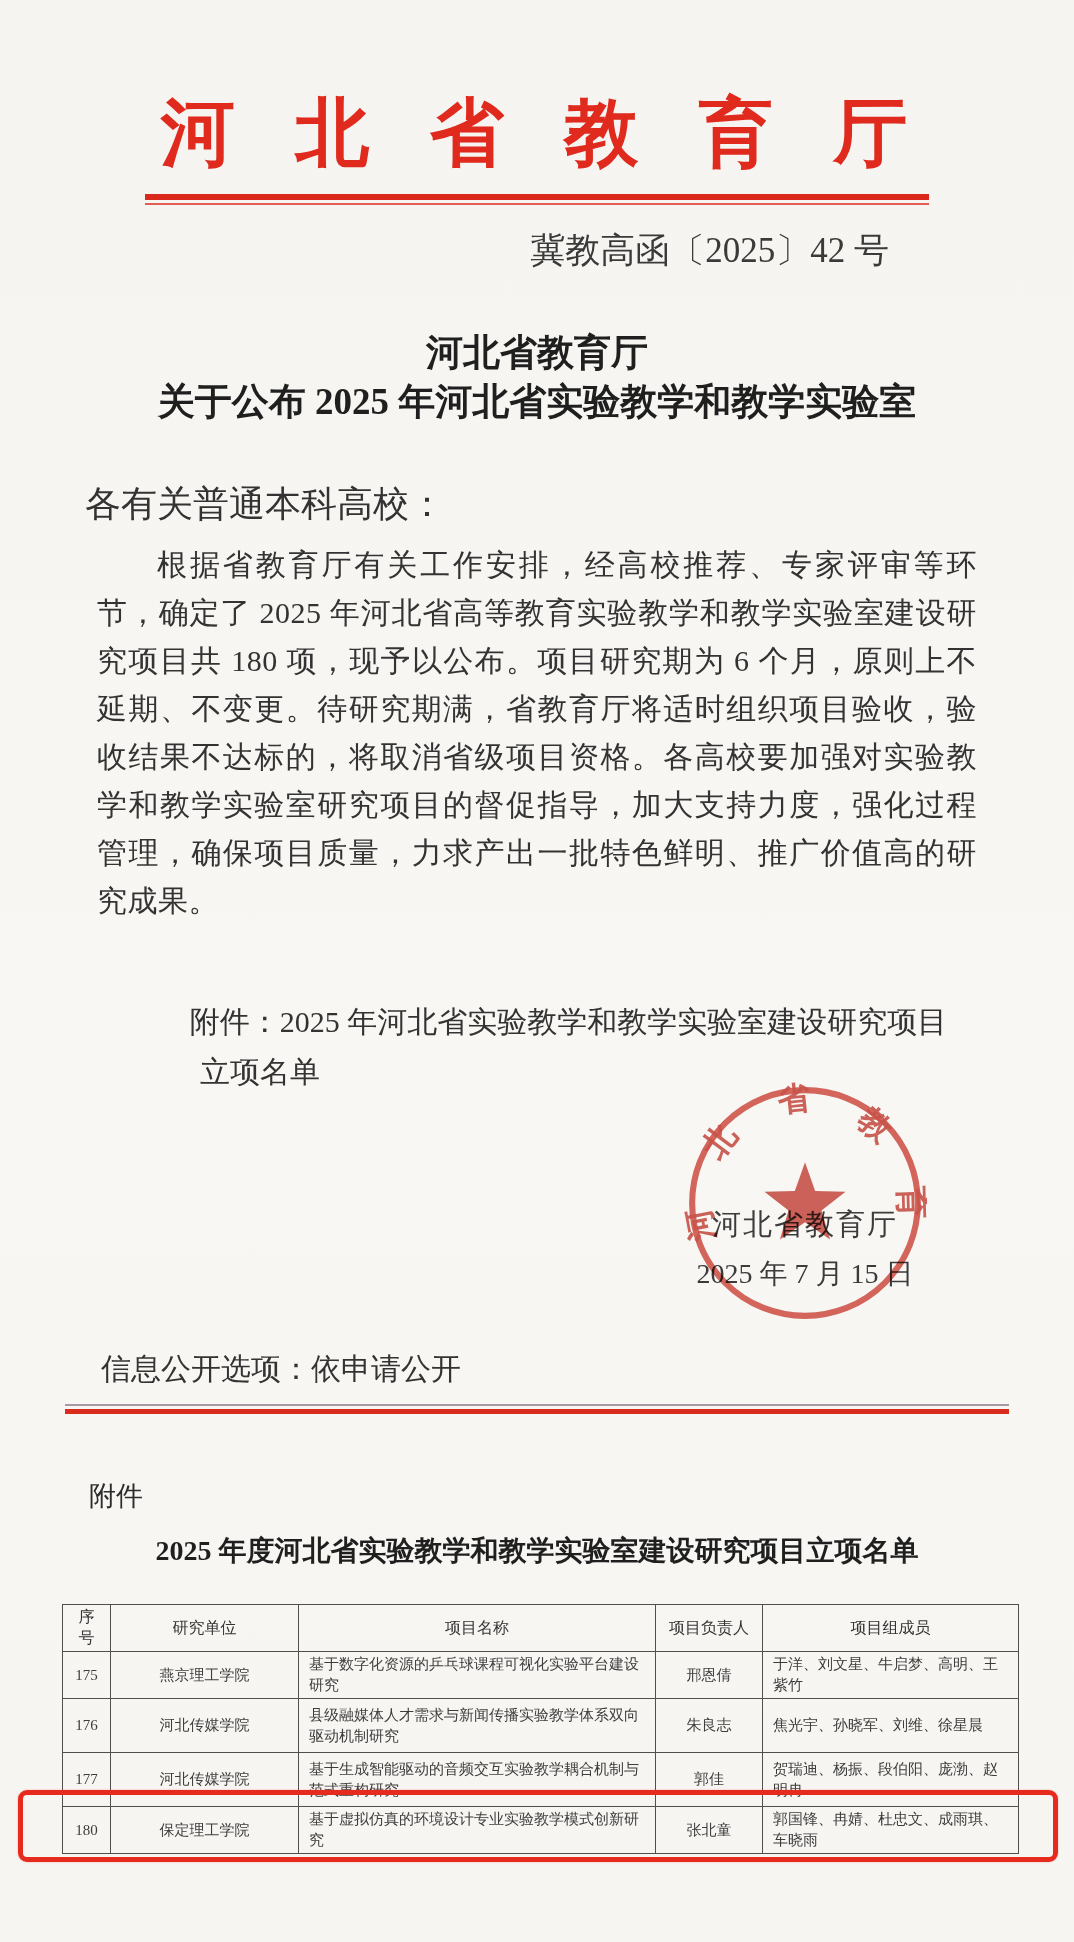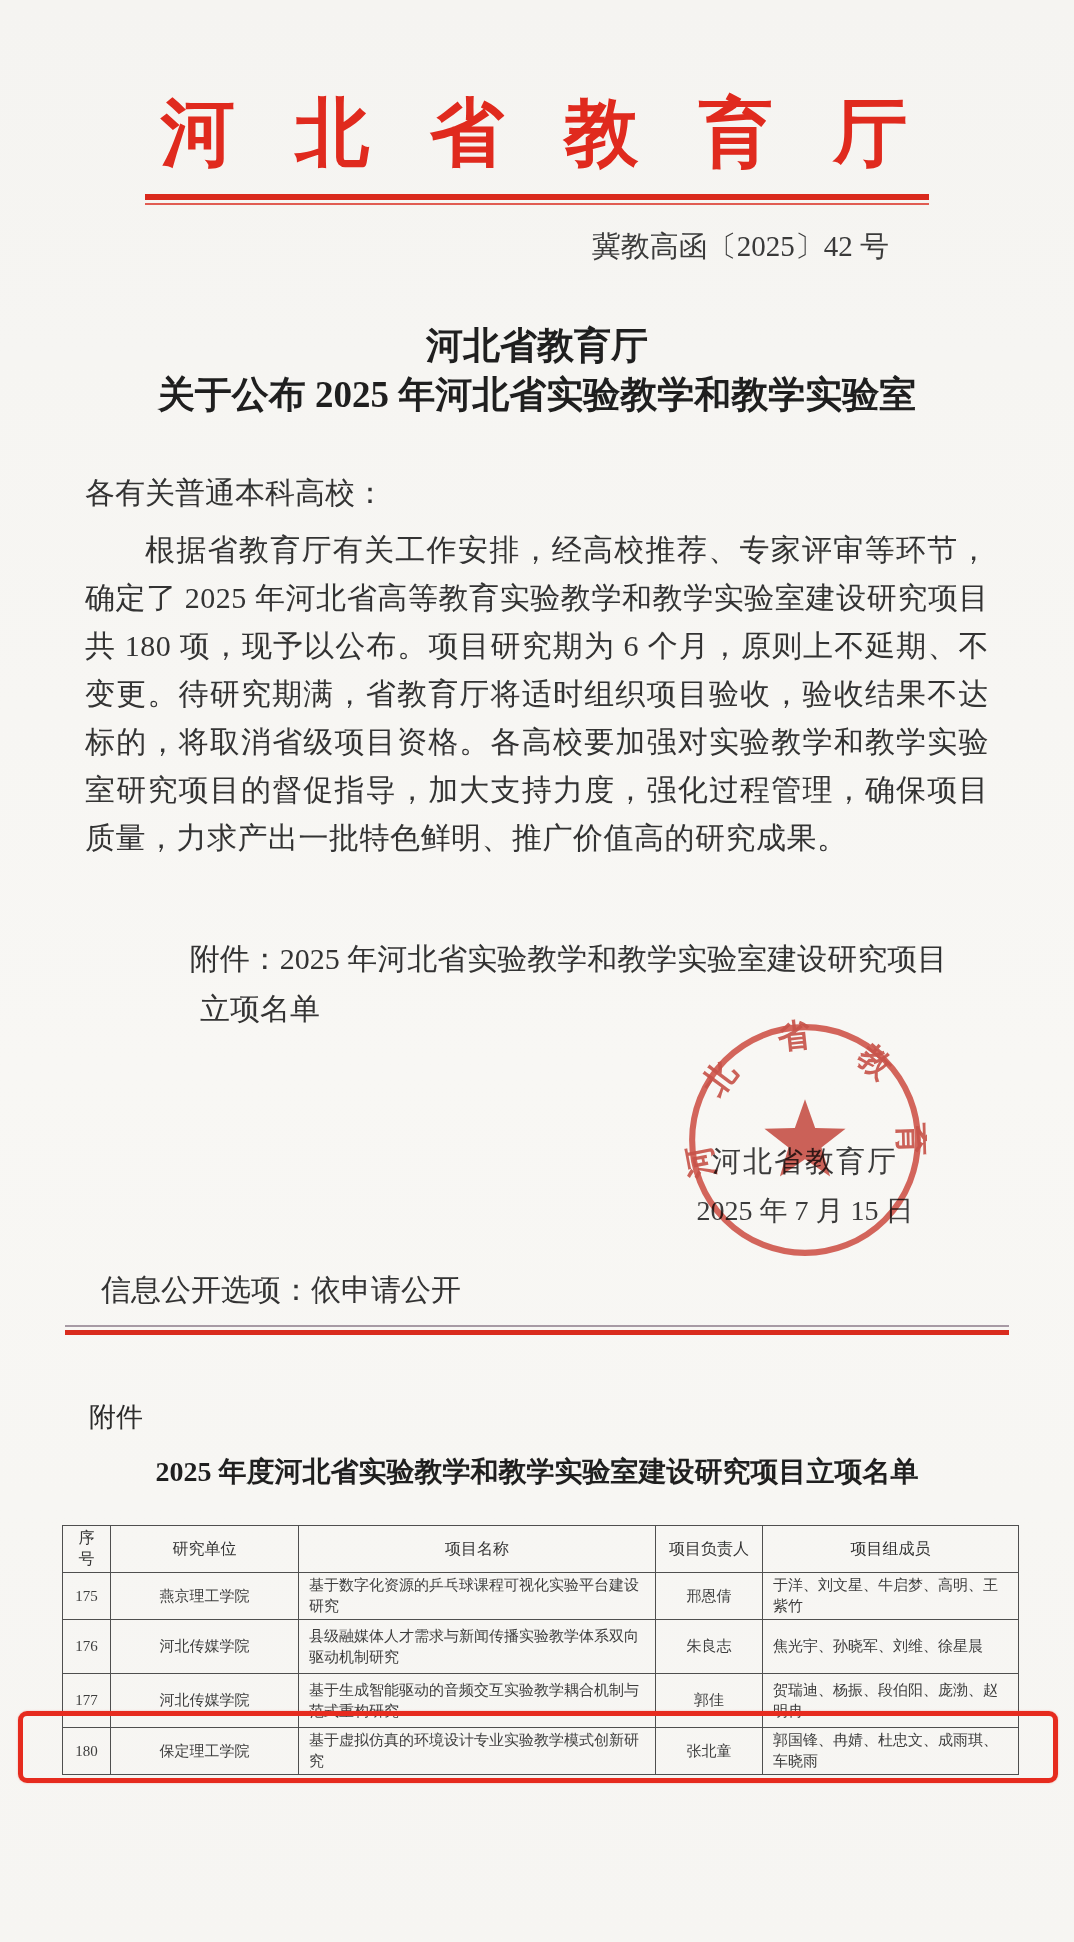--- a/index.html
+++ b/index.html
@@ -25,34 +25,34 @@
     line-height:1;
     white-space:nowrap;
   }
   .masthead-rule{margin:24px 60px 0;}
   .masthead-rule .thick{height:6px;background:#da291c;}
   .masthead-rule .thin{height:2px;background:rgba(218,41,28,.75);margin-top:3px;}
   .doc-number{
     margin-top:22px;
     text-align:right;
     padding-right:100px;
-    font-size:29px;
+    font-size:35px;
     color:#3a3a3a;
   }
   .doc-title{
     margin-top:54px;
     text-align:center;
     font-size:37px;
     font-weight:700;
     line-height:49px;
     color:#1f1f1f;
   }
-  .salutation{margin-top:54px;font-size:30px;color:#333;}
+  .salutation{margin-top:54px;font-size:36px;color:#333;}
   .body-para{
-    margin:12px 0 0;
+    margin:12px 12px 0;
     font-size:30px;
     line-height:48px;
     text-align:justify;
     text-indent:2em;
     color:#333;
     letter-spacing:.5px;
   }
   .attachment{margin-top:72px;font-size:30px;line-height:50px;color:#333;}
   .att-l1{margin-left:63px;text-align:center;}
   .att-l2{margin-left:115px;}
@@ -62,21 +62,21 @@
     text-align:center;font-size:29px;letter-spacing:2px;color:#3b3b3b;
   }
   .sign-date{
     position:absolute;top:176px;left:505px;width:430px;
     text-align:center;font-size:28px;color:#3b3b3b;
   }
   .seal-svg{
     position:absolute;top:2px;left:598px;width:244px;height:244px;
     mix-blend-mode:multiply;opacity:.92;pointer-events:none;
   }
-  .disclosure{margin-top:4px;margin-left:16px;font-size:30px;color:#333;}
+  .disclosure{margin-top:20px;margin-left:16px;font-size:30px;color:#333;}
   .bottom-rule{margin:14px -20px 0 -20px;}
   .bottom-rule .thin{height:2px;background:#a79aa4;}
   .bottom-rule .thick{height:5px;background:#d92c1e;margin-top:3px;}
   .annex-heading{margin-top:64px;margin-left:4px;font-size:27px;font-weight:400;color:#2c2c2c;}
   .table-title{margin-top:18px;text-align:center;font-size:28px;font-weight:700;color:#1f1f1f;}
   .table-wrap{position:relative;margin:34px 0 0 -23px;width:956px;}
   table.roster{border-collapse:collapse;width:956px;font-size:15px;color:#3d3d3d;table-layout:fixed;background:transparent;}
   .roster th,.roster td{border:1px solid #4f4f4f;padding:2px 8px;overflow:hidden;}
   .roster th{font-weight:400;height:38px;font-size:16px;text-align:center;color:#333;}
   .roster td{text-align:center;}

